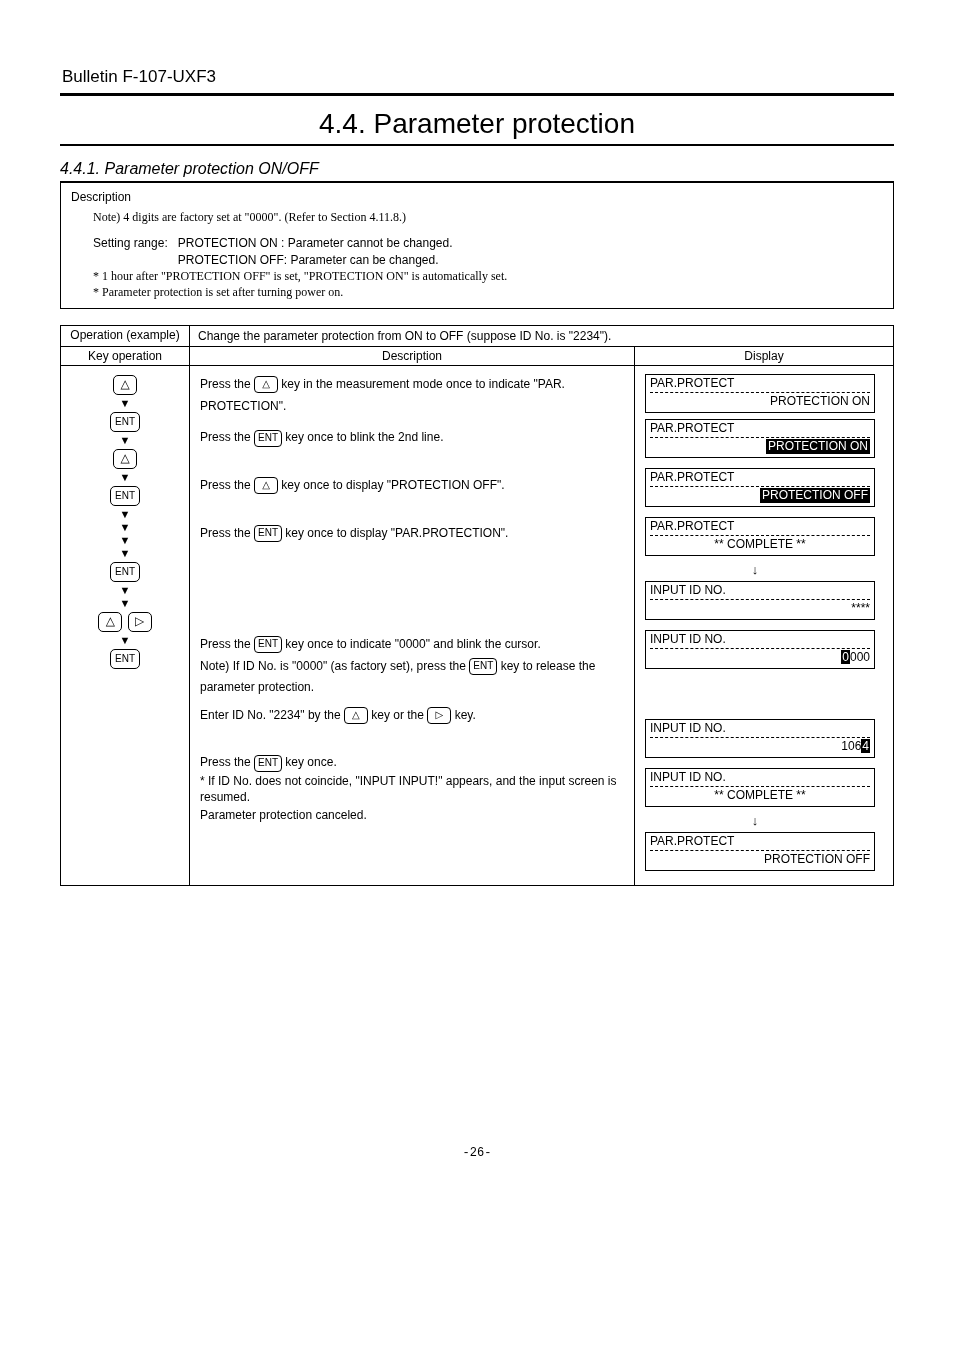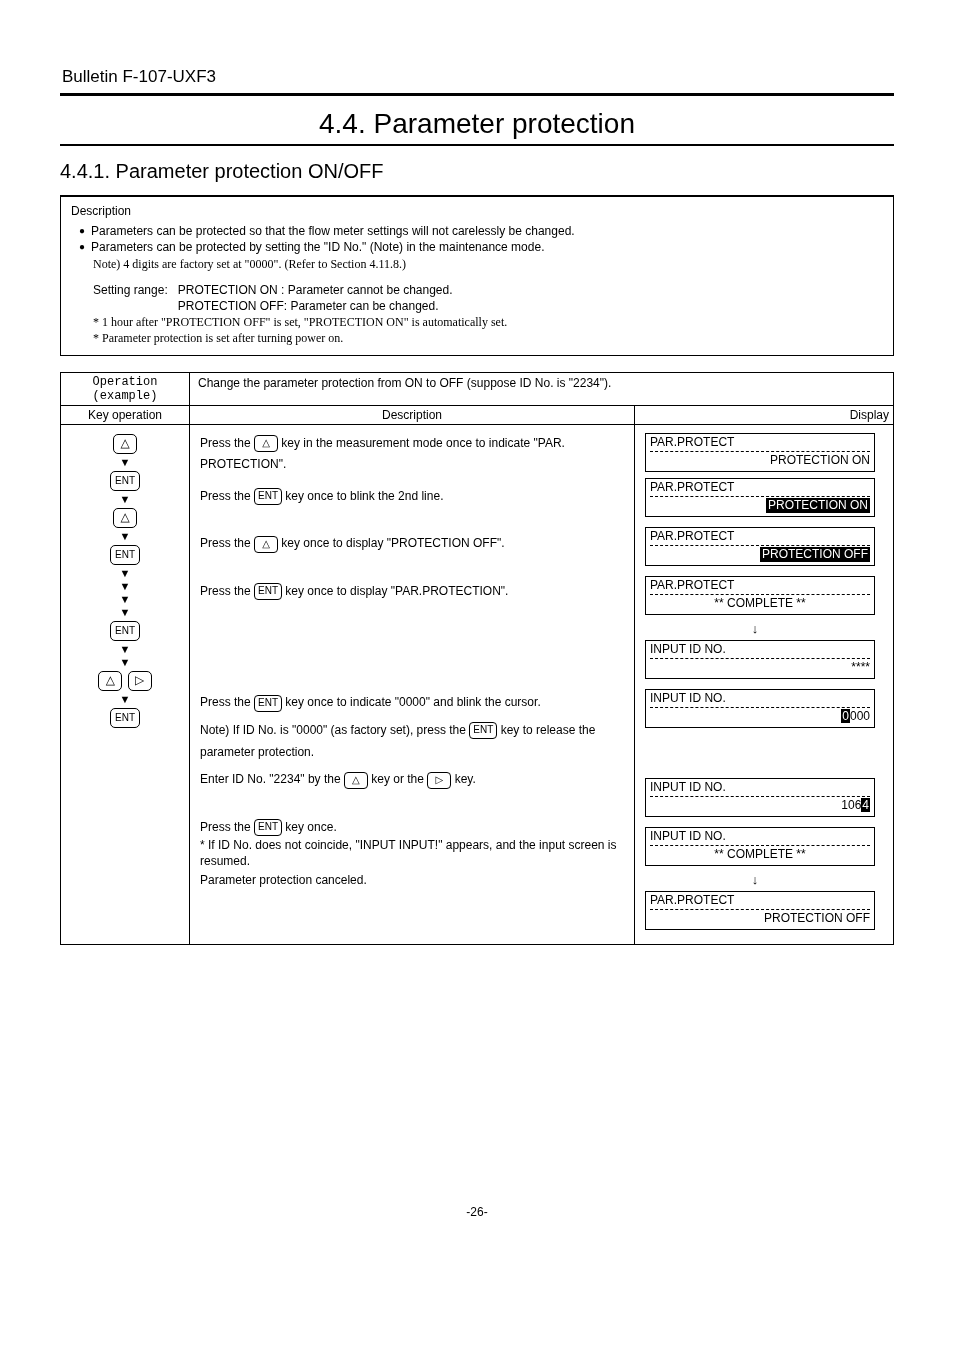--- a/index.html
+++ b/index.html
@@ -27,23 +27,24 @@
     text-align: center;
     font-weight: normal;
     margin: 12px 0 4px 0;
   }
   .mid-rule {
     border: none;
     border-top: 2px solid #000;
     margin: 4px 0 14px 0;
   }
   .sub-title {
-    font-size: 20px;
+    font-size: 16px;
     font-weight: normal;
-    margin: 0 0 12px 0;
+    margin: 0 0 3px 0;
+    font-style: italic;
   }
   .thin-rule {
     border: none;
     border-top: 1px solid #000;
     margin: 0;
   }
   .desc-box {
     border: 1px solid #000;
     padding: 6px 10px 8px 10px;
     font-size: 12px;
@@ -89,26 +90,24 @@
   table.proc .hdr {
     text-align: center;
     font-weight: normal;
     padding: 2px 4px;
   }
   table.proc .op-col {
     width: 120px;
   }
   table.proc .disp-col {
     width: 250px;
-    text-align: right;
   }
   .op-example {
     text-align: center;
     padding: 3px 4px;
-    font-family: Liberation Mono, monospace;
   }
   .example-text {
     padding: 3px 8px;
   }
   .keycell {
     padding: 8px 0;
     text-align: center;
   }
   .desccell {
     padding: 8px 10px;
@@ -175,20 +174,21 @@
     text-align: center;
     font-size: 13px;
     margin: 0 0 4px 0;
     width: 220px;
   }
 
   .page-num {
     text-align: center;
     font-size: 12px;
     margin-top: 260px;
+    font-family: Liberation Mono, monospace;
   }
 
   
   .ikey {
     border: 1.2px solid #000;
     border-radius: 4px;
     padding: 0 3px;
     font-size: 10px;
     display: inline-block;
     min-width: 16px;
@@ -207,24 +207,20 @@
   <hr class="thick-rule">
 
   <h1 class="section-title">4.4. Parameter protection</h1>
   <hr class="mid-rule">
 
   <h2 class="sub-title">4.4.1. Parameter protection ON/OFF</h2>
   <hr class="thin-rule">
 
   <div class="desc-box">
     <div class="label">Description</div>
-    <ul class="bullets">
-      <li>Parameters can be protected so that the flow meter settings will not carelessly be changed.</li>
-      <li>Parameters can be protected by setting the "ID No." (Note) in the maintenance mode.</li>
-    </ul>
     <div class="indent">Note) 4 digits are factory set at "0000". (Refer to Section 4.11.8.)</div>
 
     <div class="setting">
       <span>Setting range:</span>&nbsp;&nbsp;
       <span>PROTECTION ON  : Parameter cannot be changed.</span><br>
       <span style="visibility:hidden">Setting range:</span>&nbsp;&nbsp;
       <span>PROTECTION OFF: Parameter can be changed.</span>
     </div>
     <div class="indent">* 1 hour after "PROTECTION OFF" is set, "PROTECTION ON" is automatically set.</div>
     <div class="indent">* Parameter protection is set after turning power on.</div>
@@ -280,21 +276,21 @@
         </div>
         <div style="margin-top:26px">
           <span>Press the </span><span class="ikey">△</span><span> key once to display "PROTECTION OFF".</span>
         </div>
         <div style="margin-top:26px">
           <span>Press the </span><span class="ikey">ENT</span><span> key once to display "PAR.PROTECTION".</span>
         </div>
         <div style="margin-top:90px">
           <span>Press the </span><span class="ikey">ENT</span><span> key once to indicate "0000" and blink the cursor.</span>
         </div>
-        <div style="margin-top:6px">
+        <div style="">
           <span>Note)  If ID No. is "0000" (as factory set), press the </span><span class="ikey">ENT</span><span> key to release the parameter protection.</span>
         </div>
         <div style="margin-top:6px">
           <span>Enter ID No. "2234" by the </span><span class="ikey">△</span><span> key or the </span><span class="ikey">▷</span><span> key.</span>
         </div>
         <div style="margin-top:26px">
           <span>Press the </span><span class="ikey">ENT</span><span> key once.</span>
         </div>
         <div style="line-height:1.3">* If ID No. does not coincide, "INPUT INPUT!" appears, and the input screen is resumed.</div>
         <div style="text-align:left">Parameter protection canceled.</div>

